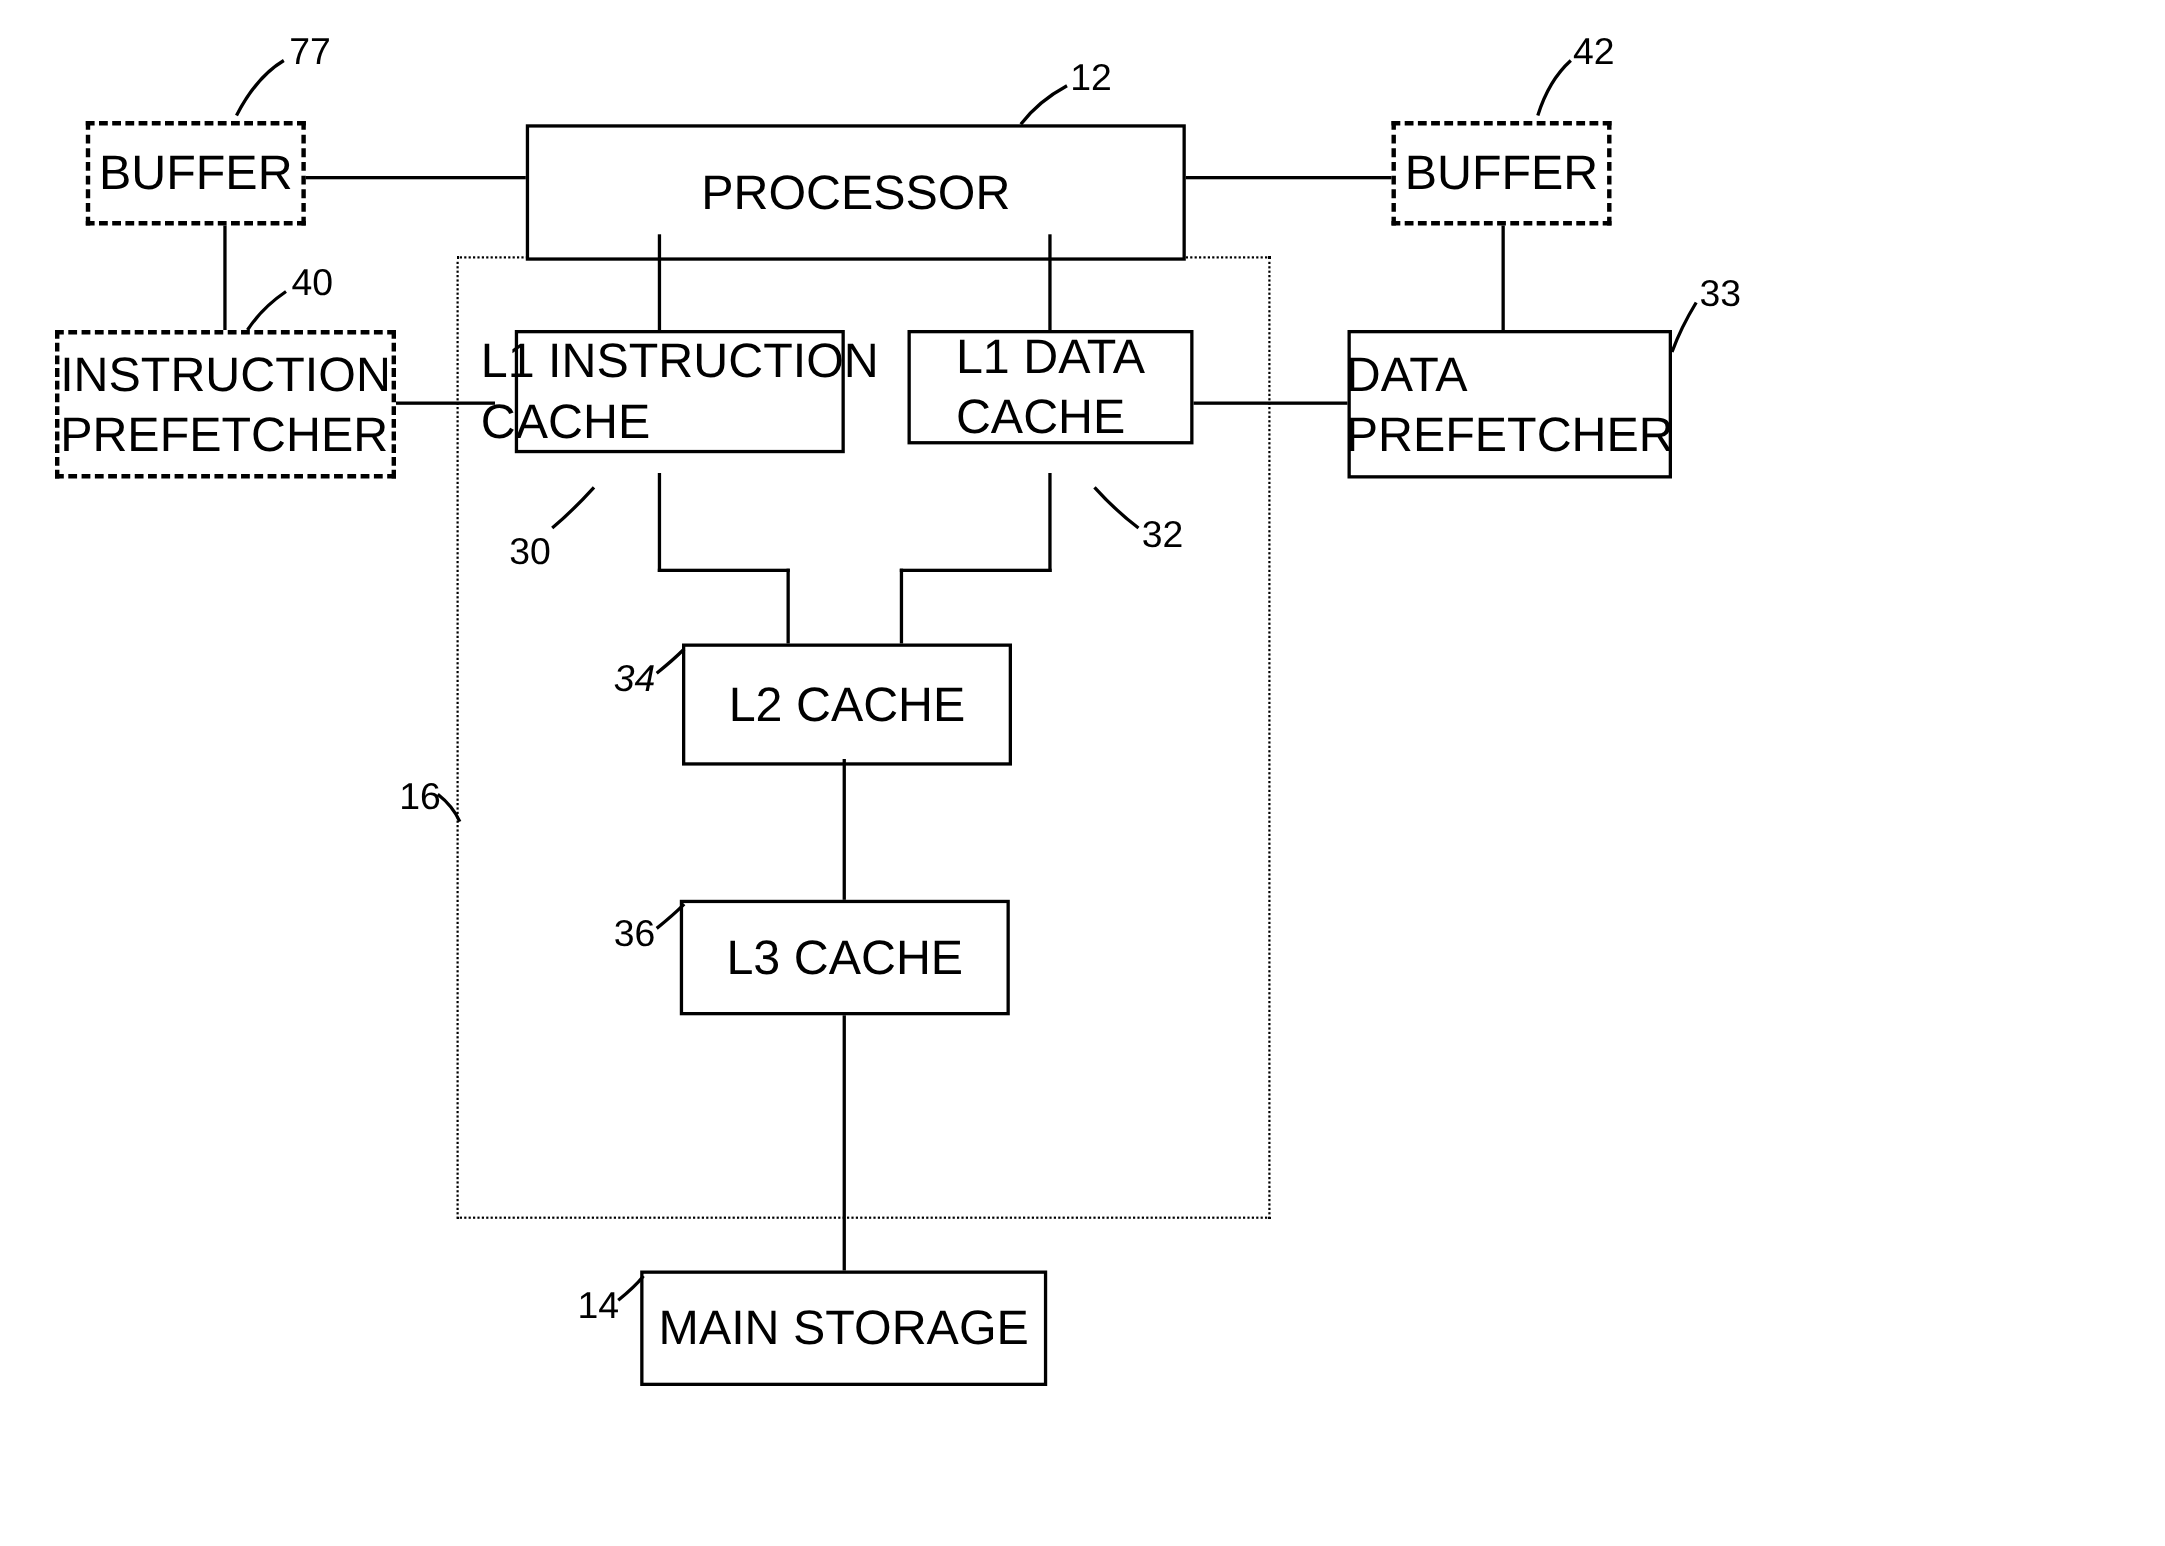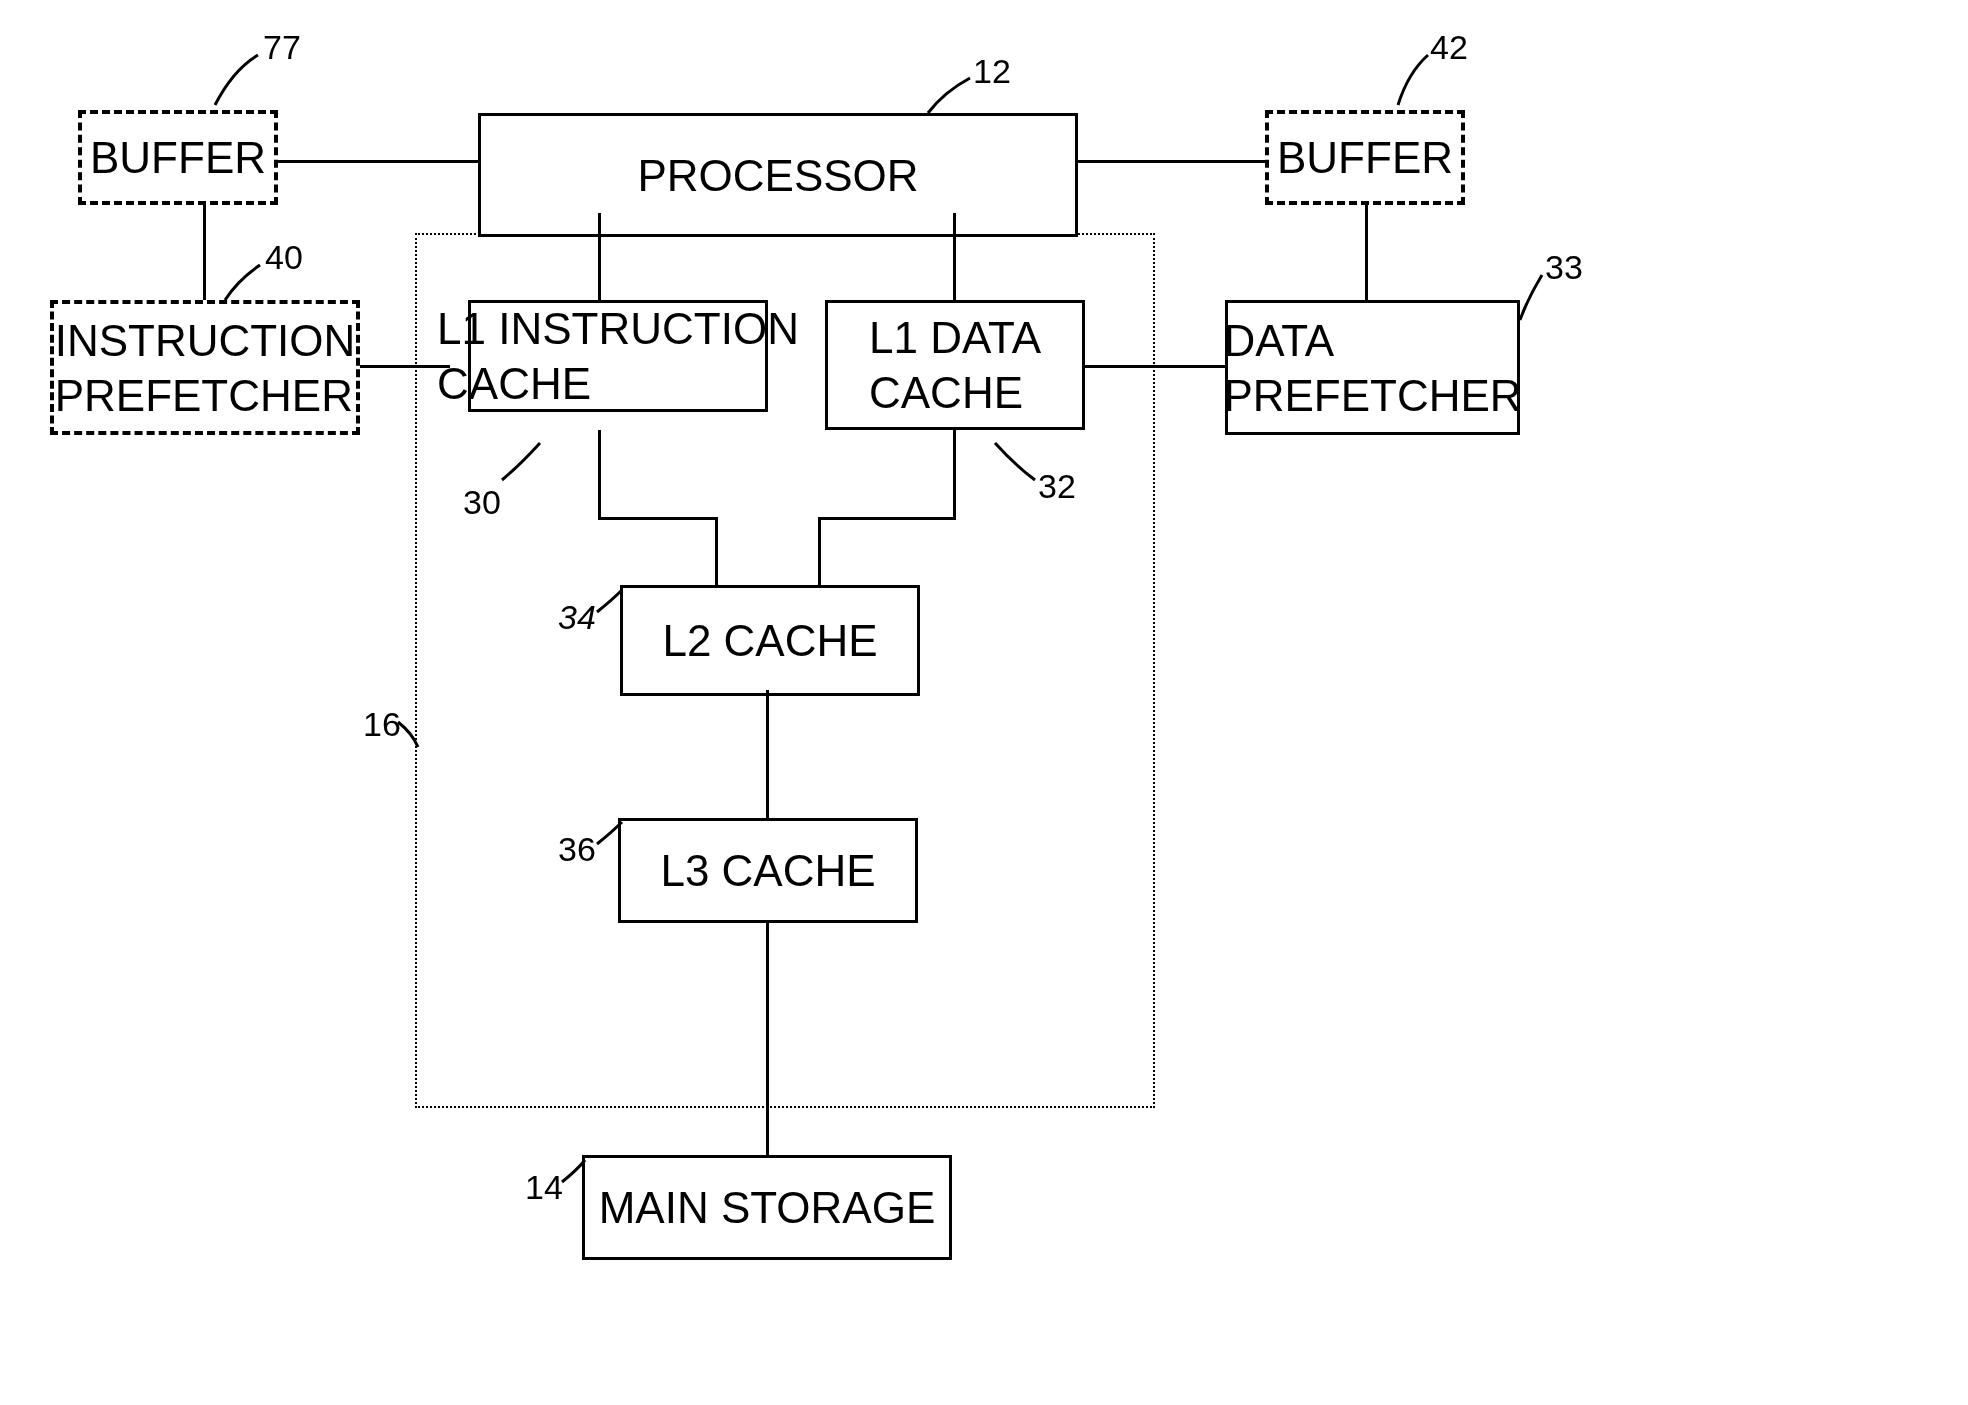--- a/index.html
+++ b/index.html
@@ -79,21 +79,21 @@
   <div class="box" style="left:1225px; top:300px; width:295px; height:135px; white-space:pre;">
     <span>DATA
 PREFETCHER</span>
   </div>
 
   <div class="box" style="left:468px; top:300px; width:300px; height:112px; white-space:pre;">
     <span>L1 INSTRUCTION
 CACHE</span>
   </div>
 
-  <div class="box" style="left:825px; top:300px; width:260px; height:130px; white-space:pre;">
+  <div class="box" style="left:825px; top:300px; width:260px; height:104px; white-space:pre;">
     <span>L1 DATA
 CACHE</span>
   </div>
 
   <div class="box" style="left:620px; top:585px; width:300px; height:111px;">
     <span>L2 CACHE</span>
   </div>
 
   <div class="box" style="left:618px; top:818px; width:300px; height:105px;">
     <span>L3 CACHE</span>

